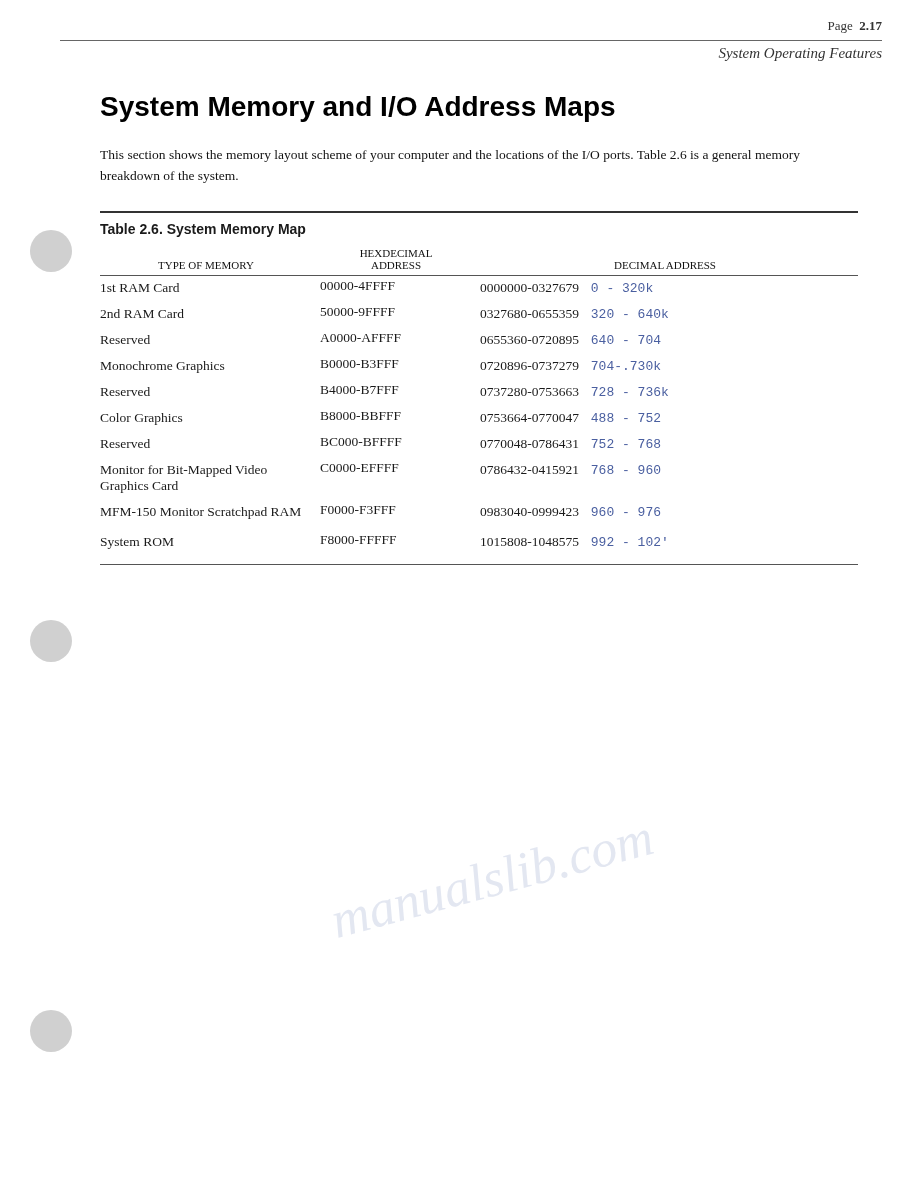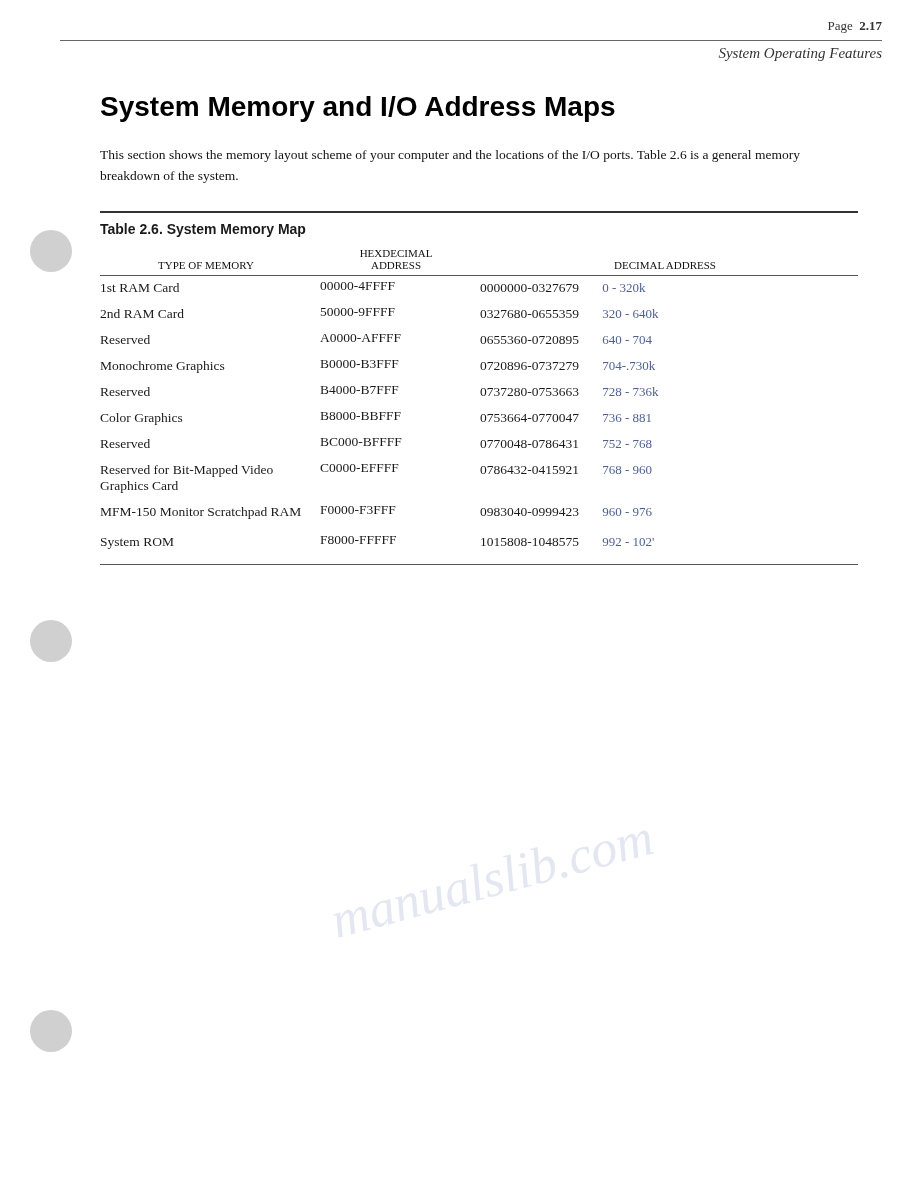--- a/index.html
+++ b/index.html
@@ -157,24 +157,24 @@
       white-space: nowrap;
     }
 
     td.dec-cell {
       padding-top: 4px;
       white-space: nowrap;
     }
 
     .handwritten {
       color: #4a5fa0;
-      font-family: Liberation Serif, serif;
+      font-family: Liberation Mono, monospace;
       font-size: 13px;
       display: inline;
-      margin-left: 20px;
+      margin-left: 4px;
     }
 
     .row-spacer {
       height: 2px;
     }
 
     .watermark {
       position: absolute;
       bottom: 280px;
       left: 50%;
@@ -268,35 +268,35 @@
               <td class="type-cell">Reserved</td>
               <td class="hex-cell">B4000-B7FFF</td>
               <td class="dec-cell"><span>0737280-0753663</span><span class="handwritten"> 728 - 736k</span></td>
             </tr>
             <tr class="row-spacer">
               <td colspan="3" style="height: 3px;"></td>
             </tr>
             <tr>
               <td class="type-cell">Color Graphics</td>
               <td class="hex-cell">B8000-BBFFF</td>
-              <td class="dec-cell"><span>0753664-0770047</span><span class="handwritten"> 736 - 881</span></td>
+              <td class="dec-cell"><span>0753664-0770047</span><span class="handwritten"> 488 - 752</span></td>
             </tr>
             <tr class="row-spacer">
               <td colspan="3" style="height: 3px;"></td>
             </tr>
             <tr>
               <td class="type-cell">Reserved</td>
               <td class="hex-cell">BC000-BFFFF</td>
               <td class="dec-cell"><span>0770048-0786431</span><span class="handwritten"> 752 - 768</span></td>
             </tr>
             <tr class="row-spacer">
               <td colspan="3" style="height: 3px;"></td>
             </tr>
             <tr>
-              <td class="type-cell">Reserved for Bit-Mapped Video Graphics Card</td>
+              <td class="type-cell">Monitor for Bit-Mapped Video Graphics Card</td>
               <td class="hex-cell">C0000-EFFFF</td>
               <td class="dec-cell"><span>0786432-0415921</span><span class="handwritten"> 768 - 960</span></td>
             </tr>
             <tr class="row-spacer">
               <td colspan="3" style="height: 3px;"></td>
             </tr>
             <tr>
               <td class="type-cell">MFM-150 Monitor Scratchpad RAM</td>
               <td class="hex-cell">F0000-F3FFF</td>
               <td class="dec-cell"><span>0983040-0999423</span><span class="handwritten"> 960 - 976</span></td>

